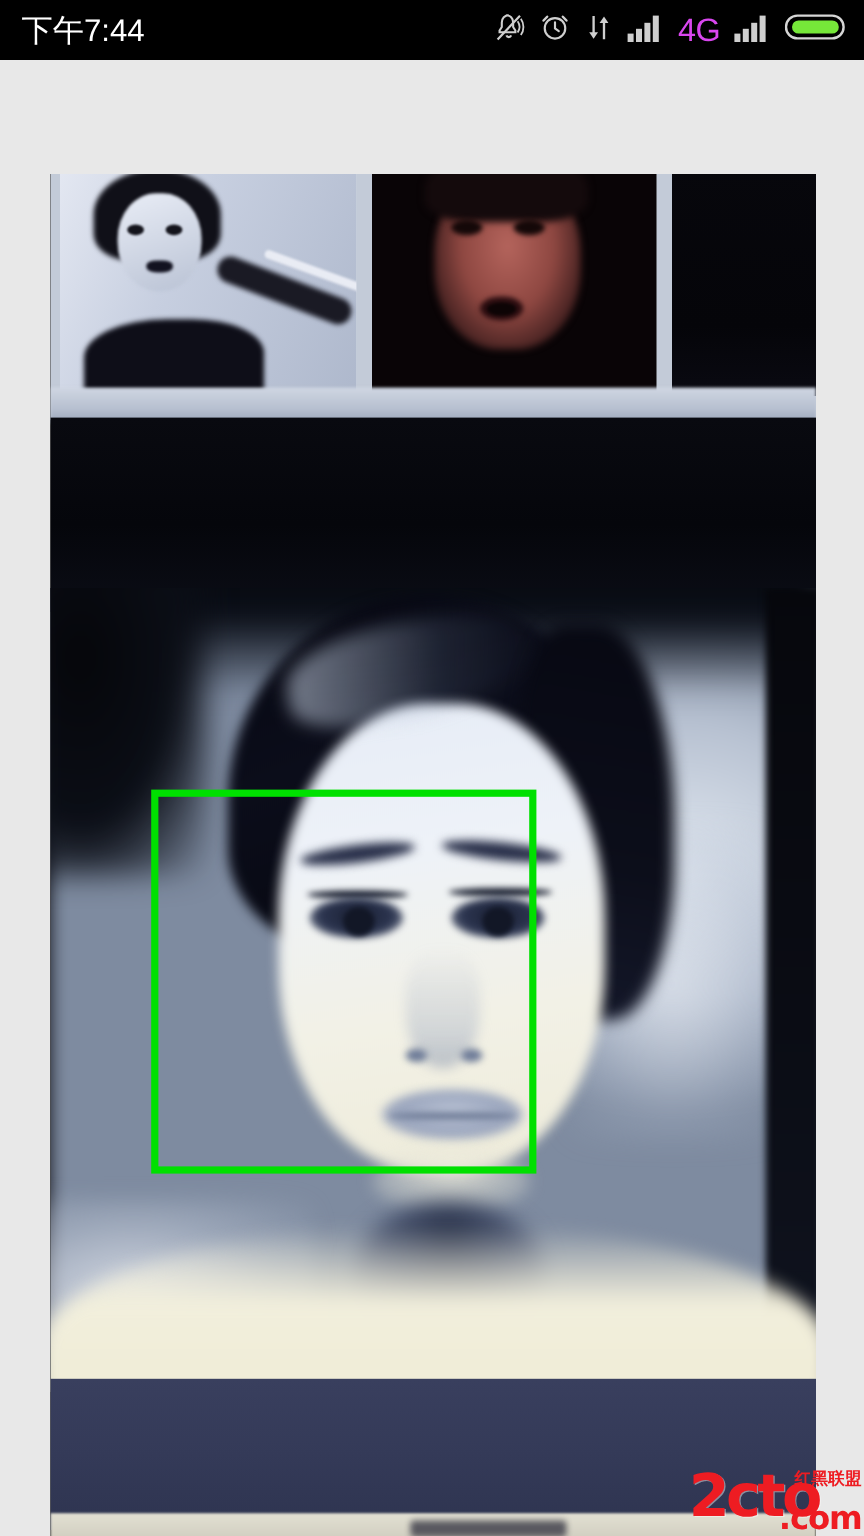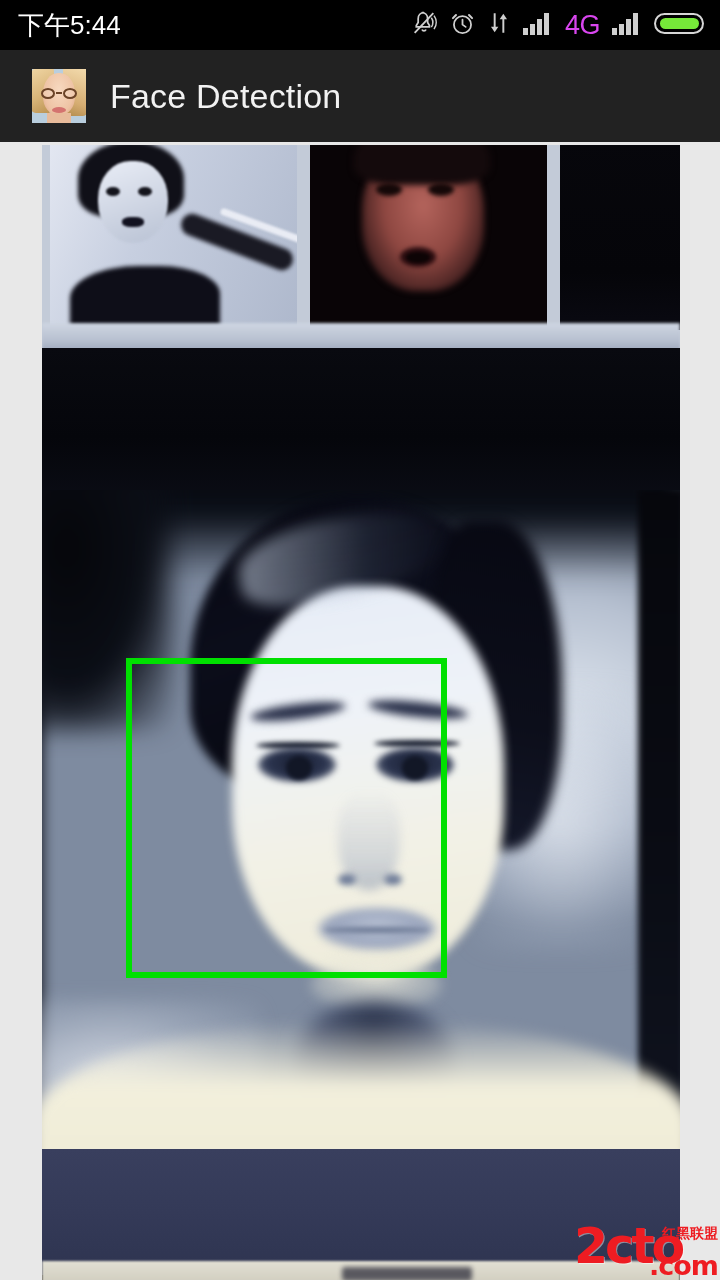--- a/index.html
+++ b/index.html
@@ -398,21 +398,21 @@
     font-family: "DejaVu Sans", sans-serif;
     white-space: nowrap;
   }
 </style>
 </head>
 <body>
 
 <div class="phone">
 
   <div class="status-bar">
-    <div class="status-clock">下午5:44</div>
+    <div class="status-clock">下午7:44</div>
 
     <div class="status-icons">
 
       <span class="sicon">
         <svg width="28" height="28" viewBox="0 0 24 24">
           <path d="M12 3.2c-2.9 0-5 2.2-5 5.1v3.3l-1.6 2.5v1.2h11.3v-1.2l-1.6-2.5V8.3c0-2.9-2.1-5.1-5-5.1z" fill="none" stroke="#cfcfcf" stroke-width="1.5"></path>
           <path d="M10.3 17.6a1.8 1.8 0 0 0 3.4 0" fill="none" stroke="#cfcfcf" stroke-width="1.5"></path>
           <line x1="4" y1="20.5" x2="20" y2="3.5" stroke="#cfcfcf" stroke-width="1.6"></line>
           <path d="M18.3 7.5a7 7 0 0 1 0 8" fill="none" stroke="#cfcfcf" stroke-width="1.3"></path>
           <path d="M20.6 5.7a10 10 0 0 1 0 11.6" fill="none" stroke="#cfcfcf" stroke-width="1.3"></path>
@@ -460,35 +460,20 @@
       <span class="sicon">
         <svg width="52" height="27" viewBox="0 0 52 27">
           <rect x="1" y="4" width="48" height="19" rx="9.5" ry="9.5" fill="none" stroke="#d6d6d6" stroke-width="2"></rect>
           <rect x="6" y="8" width="39" height="11" rx="5.5" ry="5.5" fill="#76e839"></rect>
         </svg>
       </span>
 
     </div>
   </div>
 
-  <div class="app-bar">
-    <div class="app-icon">
-      <div class="ai-hair-l"></div>
-      <div class="ai-hair-r"></div>
-      <div class="ai-face"></div>
-      <div class="ai-glasses">
-        <div class="ai-lens l"></div>
-        <div class="ai-bridge"></div>
-        <div class="ai-lens r"></div>
-      </div>
-      <div class="ai-lips"></div>
-      <div class="ai-neck"></div>
-    </div>
-    <div class="app-title">Face Detection</div>
-  </div>
 
   <div class="content">
 
     <div class="photo">
 
       <div class="strip">
         <div class="thumb t1">
           <div class="bg"></div>
             <div class="hair"></div>
             <div class="face"></div>

